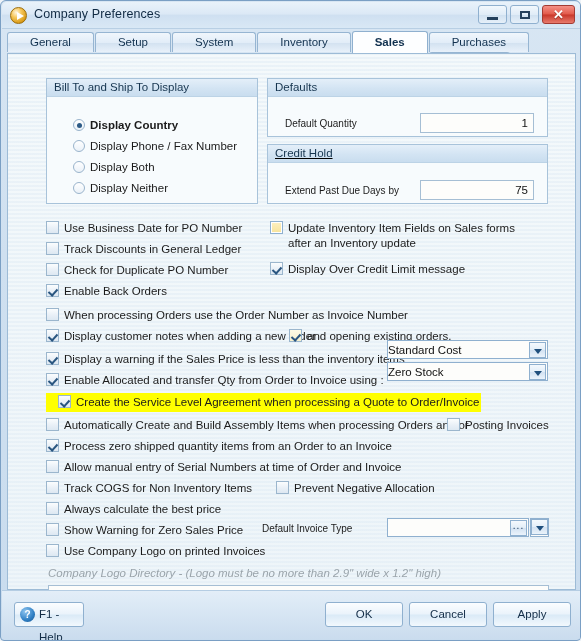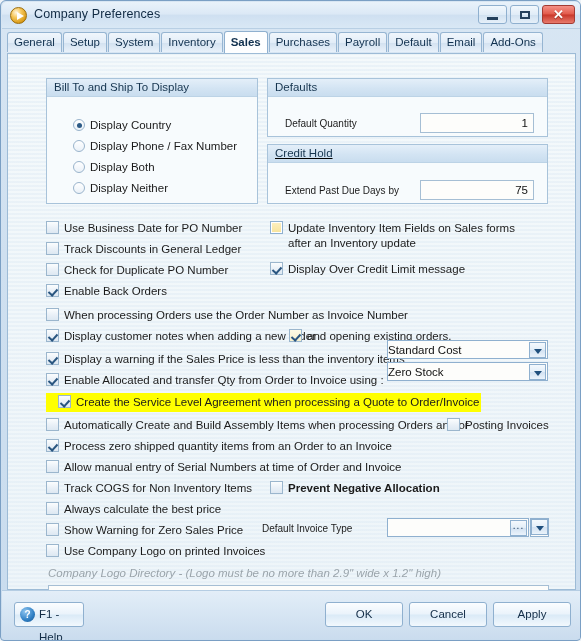--- a/index.html
+++ b/index.html
@@ -93,21 +93,21 @@
   .tabstrip {
     position: absolute;
     left: 6px; top: 31px;
     width: 569px; height: 21px;
   }
   .tab {
     position: relative;
     float: left;
     height: 20px;
     box-sizing: border-box;
-    padding: 0 6px;
+    padding: 0 22px;
     margin-right: 1px;
     font-size: 11.5px;
     line-height: 19px;
     color: #11314f;
     border: 1px solid #96b5d2;
     border-bottom: none;
     border-radius: 3px 3px 0 0;
     background: linear-gradient(to bottom,#f0f6fc 0%, #e2edf8 50%, #d2e1f0 51%, #e8f1fa 100%);
     white-space: nowrap;
     cursor: default;
@@ -373,21 +373,21 @@
     <div class="tab">Email</div>
     <div class="tab">Add-Ons</div>
   </div>
 
   <div class="panel">
     <div class="panel-inner"></div>
 
     <div class="group" style="left:38px; top:24px; width:212px; height:126px;">
       <div class="group-header">Bill To and Ship To Display</div>
       <div class="group-body">
-        <div class="radio-row" style="left:26px; top:21px;">
+        <div class="radio-row" style="left:26px; top:21px;font-weight:bold;">
           <span class="radio-box on"></span><span>Display Country</span>
         </div>
         <div class="radio-row" style="left:26px; top:42px;">
           <span class="radio-box"></span><span>Display Phone / Fax Number</span>
         </div>
         <div class="radio-row" style="left:26px; top:63px;">
           <span class="radio-box"></span><span>Display Both</span>
         </div>
         <div class="radio-row" style="left:26px; top:84px;">
           <span class="radio-box"></span><span>Display Neither</span>
@@ -451,21 +451,21 @@
     </div>
     <div class="cb-row" style="left:38px; top:385px;">
       <span class="cb checked"></span><span>Process zero shipped quantity items from an Order to an Invoice</span>
     </div>
     <div class="cb-row" style="left:38px; top:406px;">
       <span class="cb"></span><span>Allow manual entry of Serial Numbers at time of Order and Invoice</span>
     </div>
     <div class="cb-row" style="left:38px; top:427px;">
       <span class="cb"></span><span>Track COGS for Non Inventory Items</span>
     </div>
-    <div class="cb-row" style="left:262px; top:427px;font-weight:bold;">
+    <div class="cb-row" style="left:268px; top:427px;">
       <span class="cb"></span><span>Prevent Negative Allocation</span>
     </div>
     <div class="cb-row" style="left:38px; top:448px;">
       <span class="cb"></span><span>Always calculate the best price</span>
     </div>
     <div class="cb-row" style="left:38px; top:469px;">
       <span class="cb"></span><span>Show Warning for Zero Sales Price</span>
     </div>
     <div class="cb-row" style="left:38px; top:490px;">
       <span class="cb"></span><span>Use Company Logo on printed Invoices</span>

